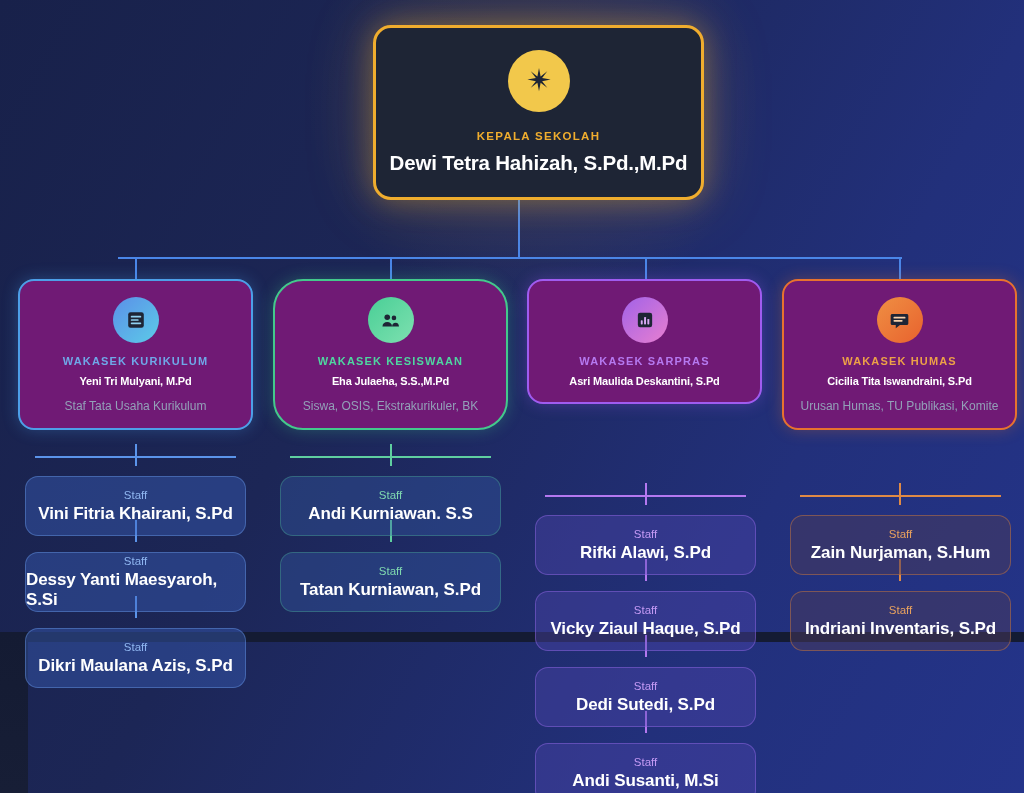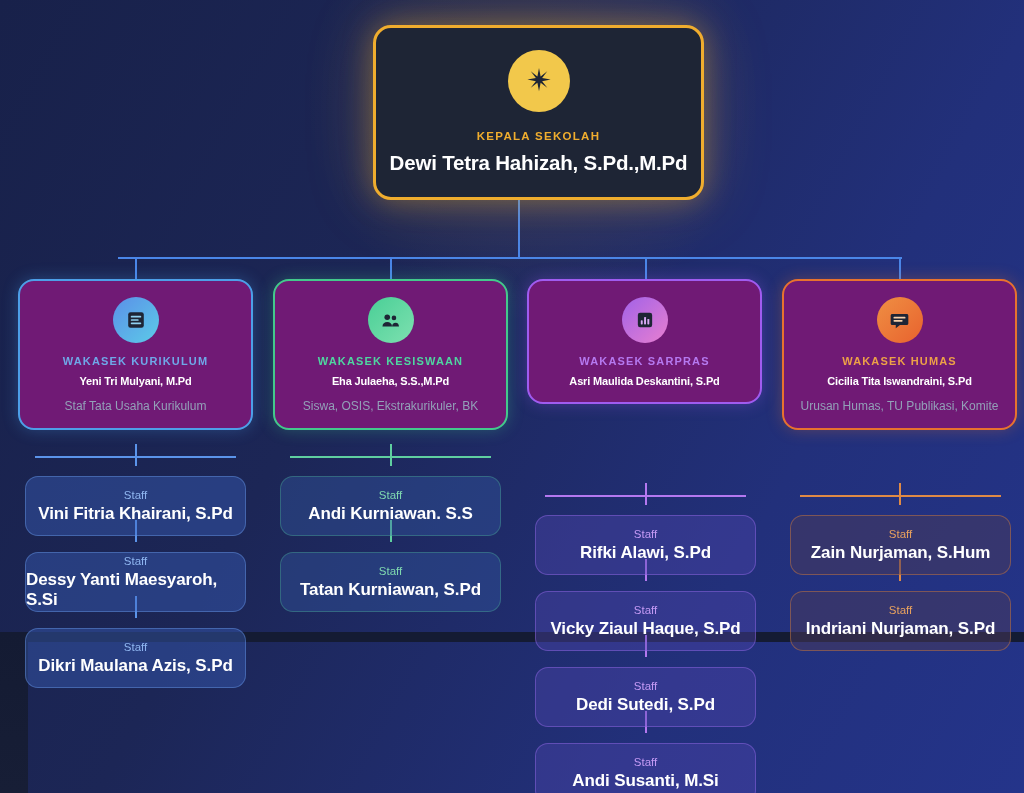--- a/index.html
+++ b/index.html
@@ -88,21 +88,21 @@
   .dept-name {
     font-size: 11px; font-weight: bold; color: #fff;
     text-align: center; line-height: 1.28; letter-spacing: -0.15px;
   }
   .dept-sub {
     font-size: 12px; color: #93a0b8; text-align: center;
     margin-top: 10px; line-height: 1.35;
   }
 
   #dept0 { left: 18px;  border-color: #4d9fe8; box-shadow: 0 0 16px rgba(77,159,232,0.30); }
-  #dept1 { left: 273px; border-color: #43c98c; box-shadow: 0 0 16px rgba(67,201,140,0.30); }
+  #dept1 { left: 273px; border-color: #43c98c; box-shadow: 0 0 16px rgba(67,201,140,0.30); border-radius: 30px; }
   #dept2 { left: 527px; border-color: #a05cf0; box-shadow: 0 0 16px rgba(160,92,240,0.30); }
   #dept3 { left: 782px; border-color: #e8722e; box-shadow: 0 0 16px rgba(232,114,46,0.30); }
 
   
   .staff {
     position: absolute; width: 221px; height: 60px;
     border-radius: 13px;
     display: flex; flex-direction: column; align-items: center; justify-content: center;
     z-index: 3;
     margin-top: 16px;
@@ -246,21 +246,21 @@
         <div class="staff-name">Andi Susanti, M.Si</div>
       </div>
     </div>
   <div class="col3">
       <div class="staff" style="left: 790px; top: 499px;">
         <div class="staff-role">Staff</div>
         <div class="staff-name">Zain Nurjaman, S.Hum</div>
       </div>
       <div class="staff" style="left: 790px; top: 575px;">
         <div class="staff-role">Staff</div>
-        <div class="staff-name">Indriani Nurjaman, S.Pd</div>
+        <div class="staff-name">Indriani Inventaris, S.Pd</div>
       </div>
     </div>
 
 <div class="sbus" style="left: 35px; top: 456px; width: 201px; background: rgb(91, 148, 234);"></div>
     <div class="sdrop" style="left: 135px; top: 444px; height: 22px; background: rgb(91, 148, 234);"></div>
     <div class="sdrop" style="left: 135px; top: 520px; height: 22px; background: rgb(91, 148, 234);"></div>
     <div class="sdrop" style="left: 135px; top: 596px; height: 22px; background: rgb(91, 148, 234);"></div>
     <div class="sbus" style="left: 290px; top: 456px; width: 201px; background: rgb(95, 207, 160);"></div>
     <div class="sdrop" style="left: 390px; top: 444px; height: 22px; background: rgb(95, 207, 160);"></div>
     <div class="sdrop" style="left: 390px; top: 520px; height: 22px; background: rgb(95, 207, 160);"></div>

